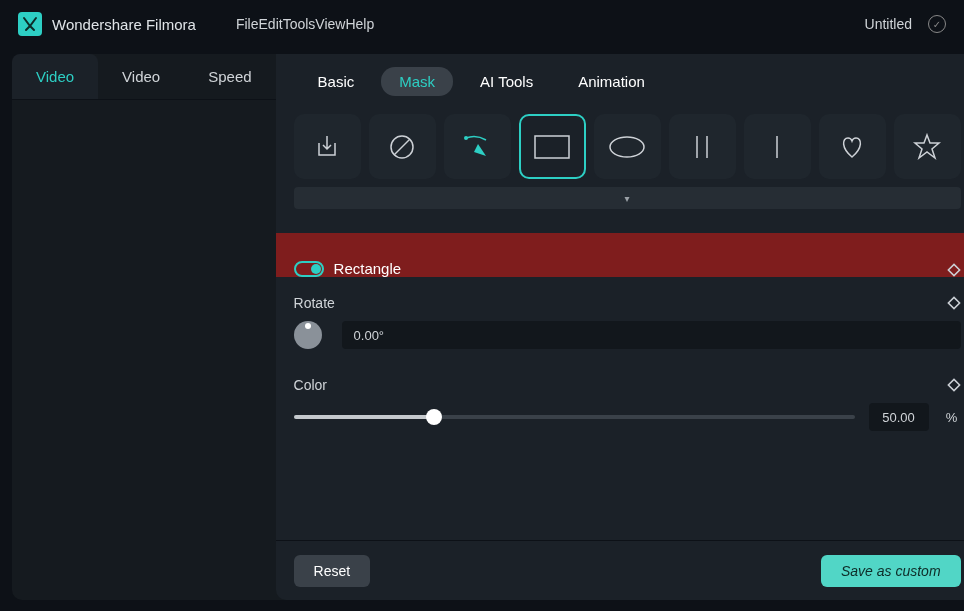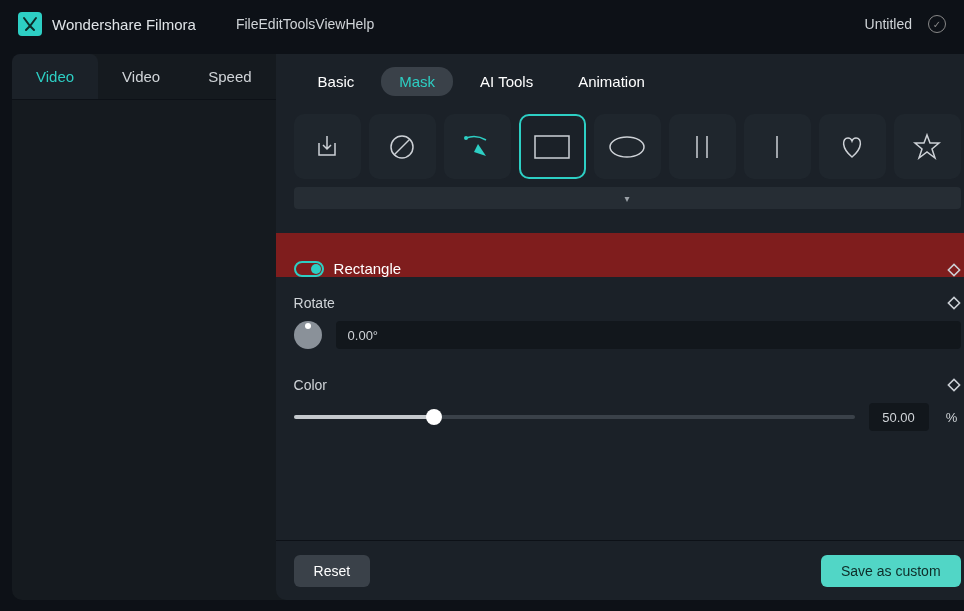--- a/index.html
+++ b/index.html
@@ -40,36 +40,36 @@
     .section-header { margin-top: 24px; height: 44px; background: #7f1d1d; display: flex; align-items: flex-end; padding: 0 18px; }
     .toggle { width: 30px; height: 16px; border: 2px solid #2dcfc4; border-radius: 10px; position: relative; margin-right: 10px; }
     .toggle::after { content: ""; position: absolute; width: 10px; height: 10px; background: #2dcfc4; border-radius: 50%; top: 1px; right: 1px; }
     .section-title { font-size: 15px; color: #fff; }
     .diamond { margin-left: auto; width: 14px; height: 14px; }
     .diamond svg { stroke: #cdd1d6; fill: none; stroke-width: 1.5; width: 14px; height: 14px; }
 
     .controls { padding: 18px 18px 0 18px; }
     .ctrl-label-row { display: flex; align-items: center; margin-bottom: 10px; }
     .ctrl-label { font-size: 14px; color: #d0d4d8; }
-    .rotate-row { display: flex; align-items: center; gap: 14px; margin-bottom: 28px; }
+    .rotate-row { display: flex; align-items: center; gap: 20px; margin-bottom: 28px; }
     .rotate-knob { width: 28px; height: 28px; background: #8a9199; border-radius: 50%; position: relative; }
     .rotate-knob::after { content: ""; position: absolute; width: 6px; height: 6px; background: #fff; border-radius: 50%; top: 2px; left: 11px; }
     .rotate-value { flex: 1; height: 28px; background: #12171c; border-radius: 4px; display: flex; align-items: center; padding-left: 12px; font-size: 13px; color: #d0d4d8; }
 
     .scale-row { display: flex; align-items: center; gap: 14px; }
     .slider { flex: 1; height: 4px; background: #3a4149; border-radius: 2px; position: relative; }
     .slider-fill { position: absolute; height: 4px; background: #c5c9cd; border-radius: 2px; left: 0; }
     .slider-thumb { position: absolute; width: 16px; height: 16px; background: #fff; border-radius: 50%; top: -6px; transform: translateX(-8px); }
     .scale-value { width: 60px; height: 28px; background: #12171c; border-radius: 4px; display: flex; align-items: center; justify-content: center; font-size: 13px; color: #d0d4d8; }
     .scale-unit { font-size: 13px; color: #d0d4d8; width: 18px; text-align: center; }
 
     .footer { height: 60px; display: flex; align-items: center; padding: 0 18px; gap: 22px; margin-top: auto; border-top: 1px solid #0d1117;}
     .btn { height: 32px; padding: 0 20px; border-radius: 6px; font-size: 14px; display: flex; align-items: center; cursor: default; }
     .btn-dark { background: #3a4149; color: #fff; }
-    .btn-teal { background: #51d6c6; color: #0e2c28; font-weight: 500; }
+    .btn-teal { background: #51d6c6; color: #0e2c28; font-weight: 500; font-style: italic; }
     .btn-ok { width: 90px; justify-content: center; }
     .spacer { flex: 1; }
   </style>
 </head>
 <body>
 
 <div class="menubar">
   <div class="logo">
     <svg viewBox="0 0 16 16">
         <path d="M2 2 L8 10 L14 2 M4 14 L8 10 L12 14" stroke="#0d2c28" stroke-width="2" fill="none" stroke-linecap="round"></path>

